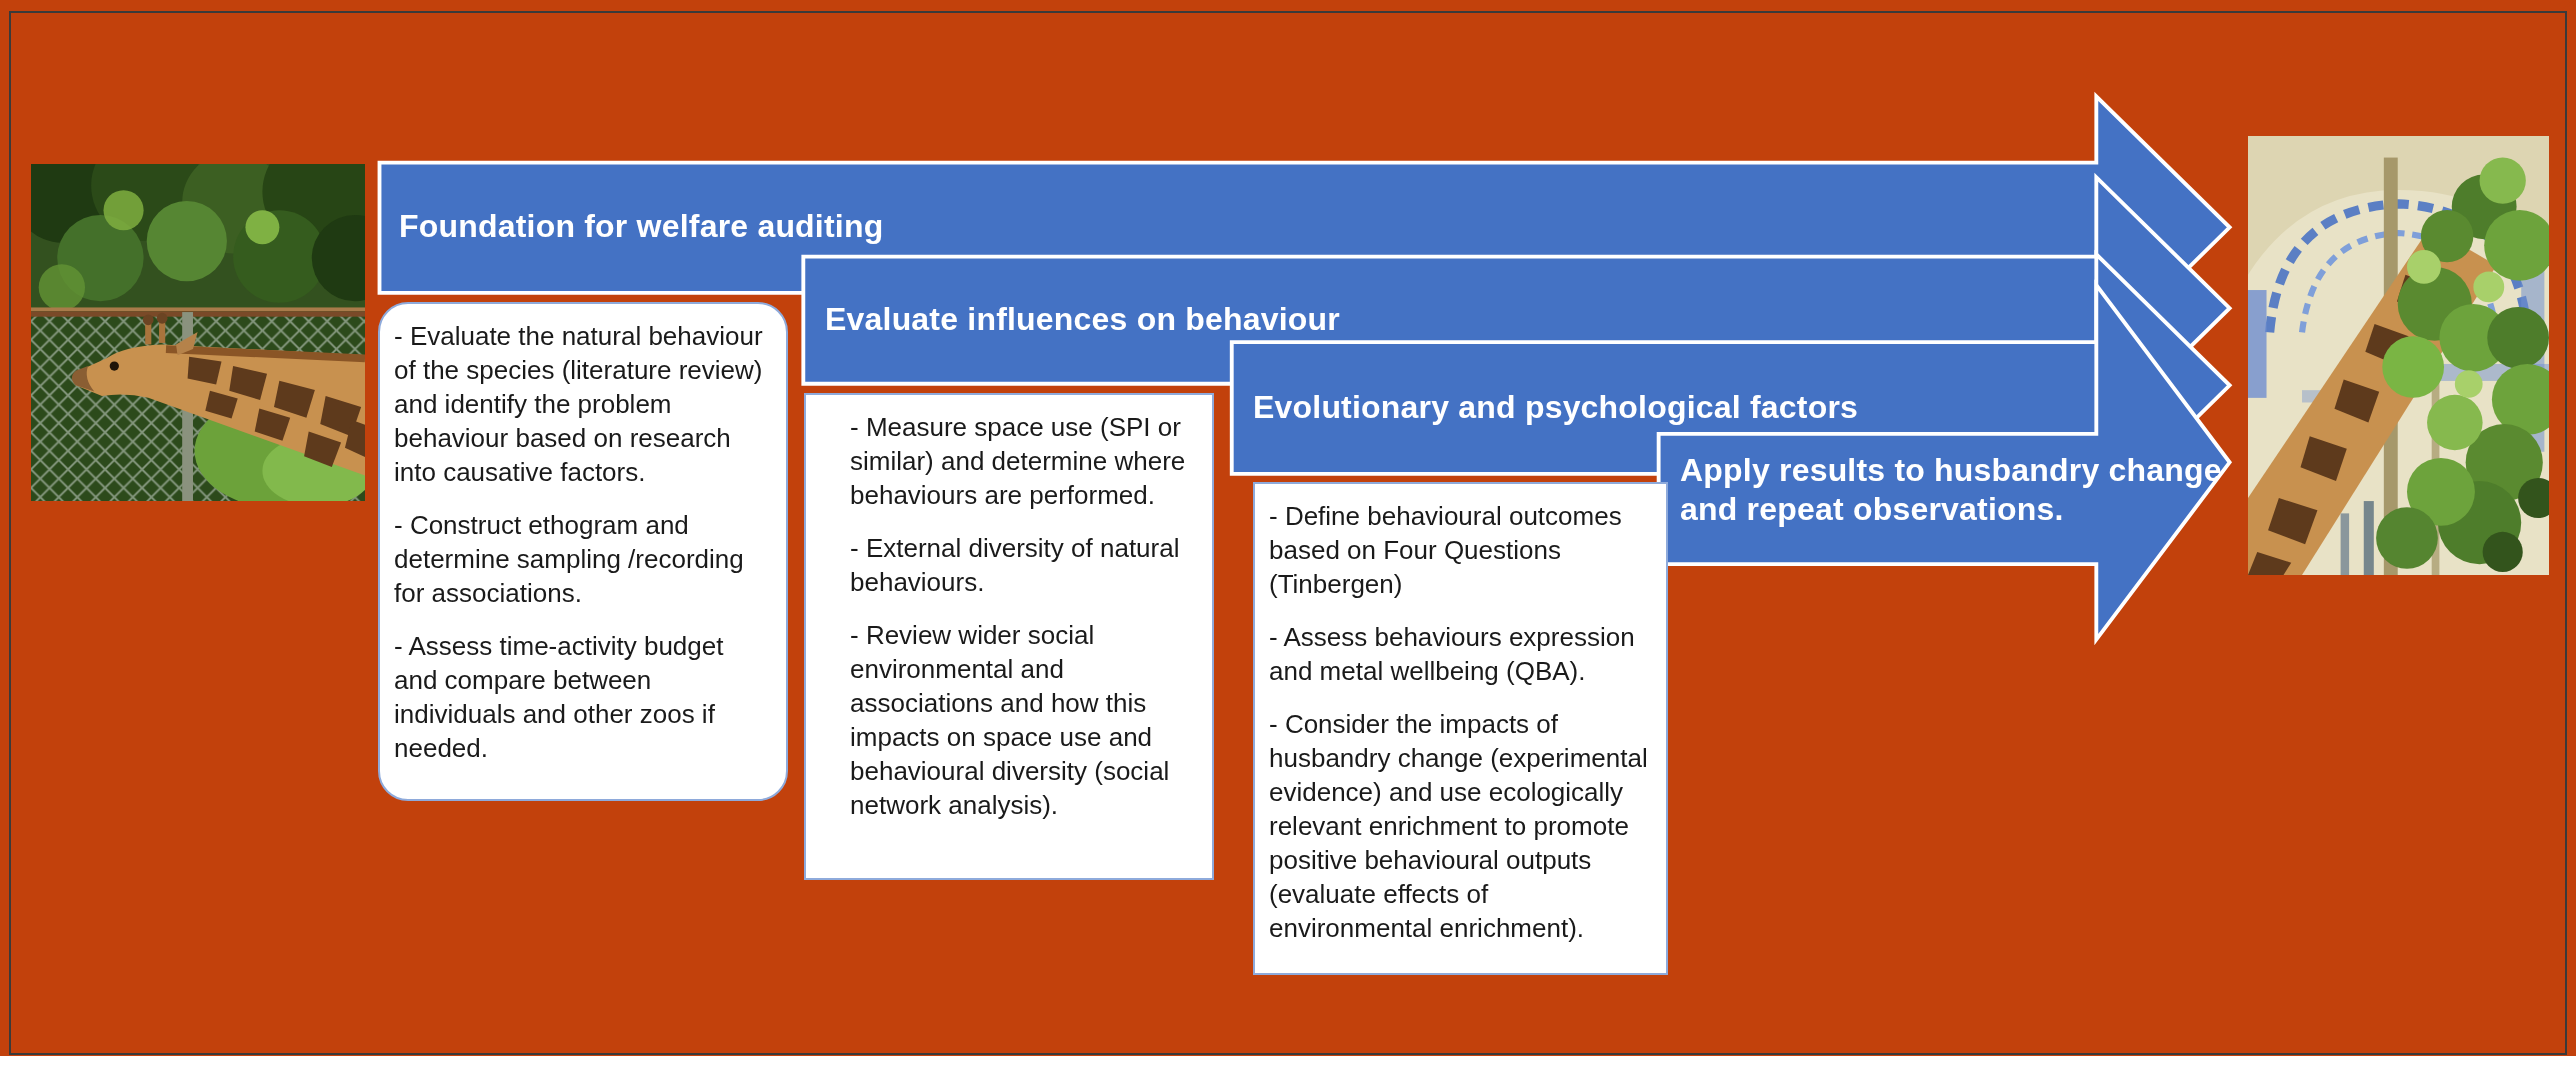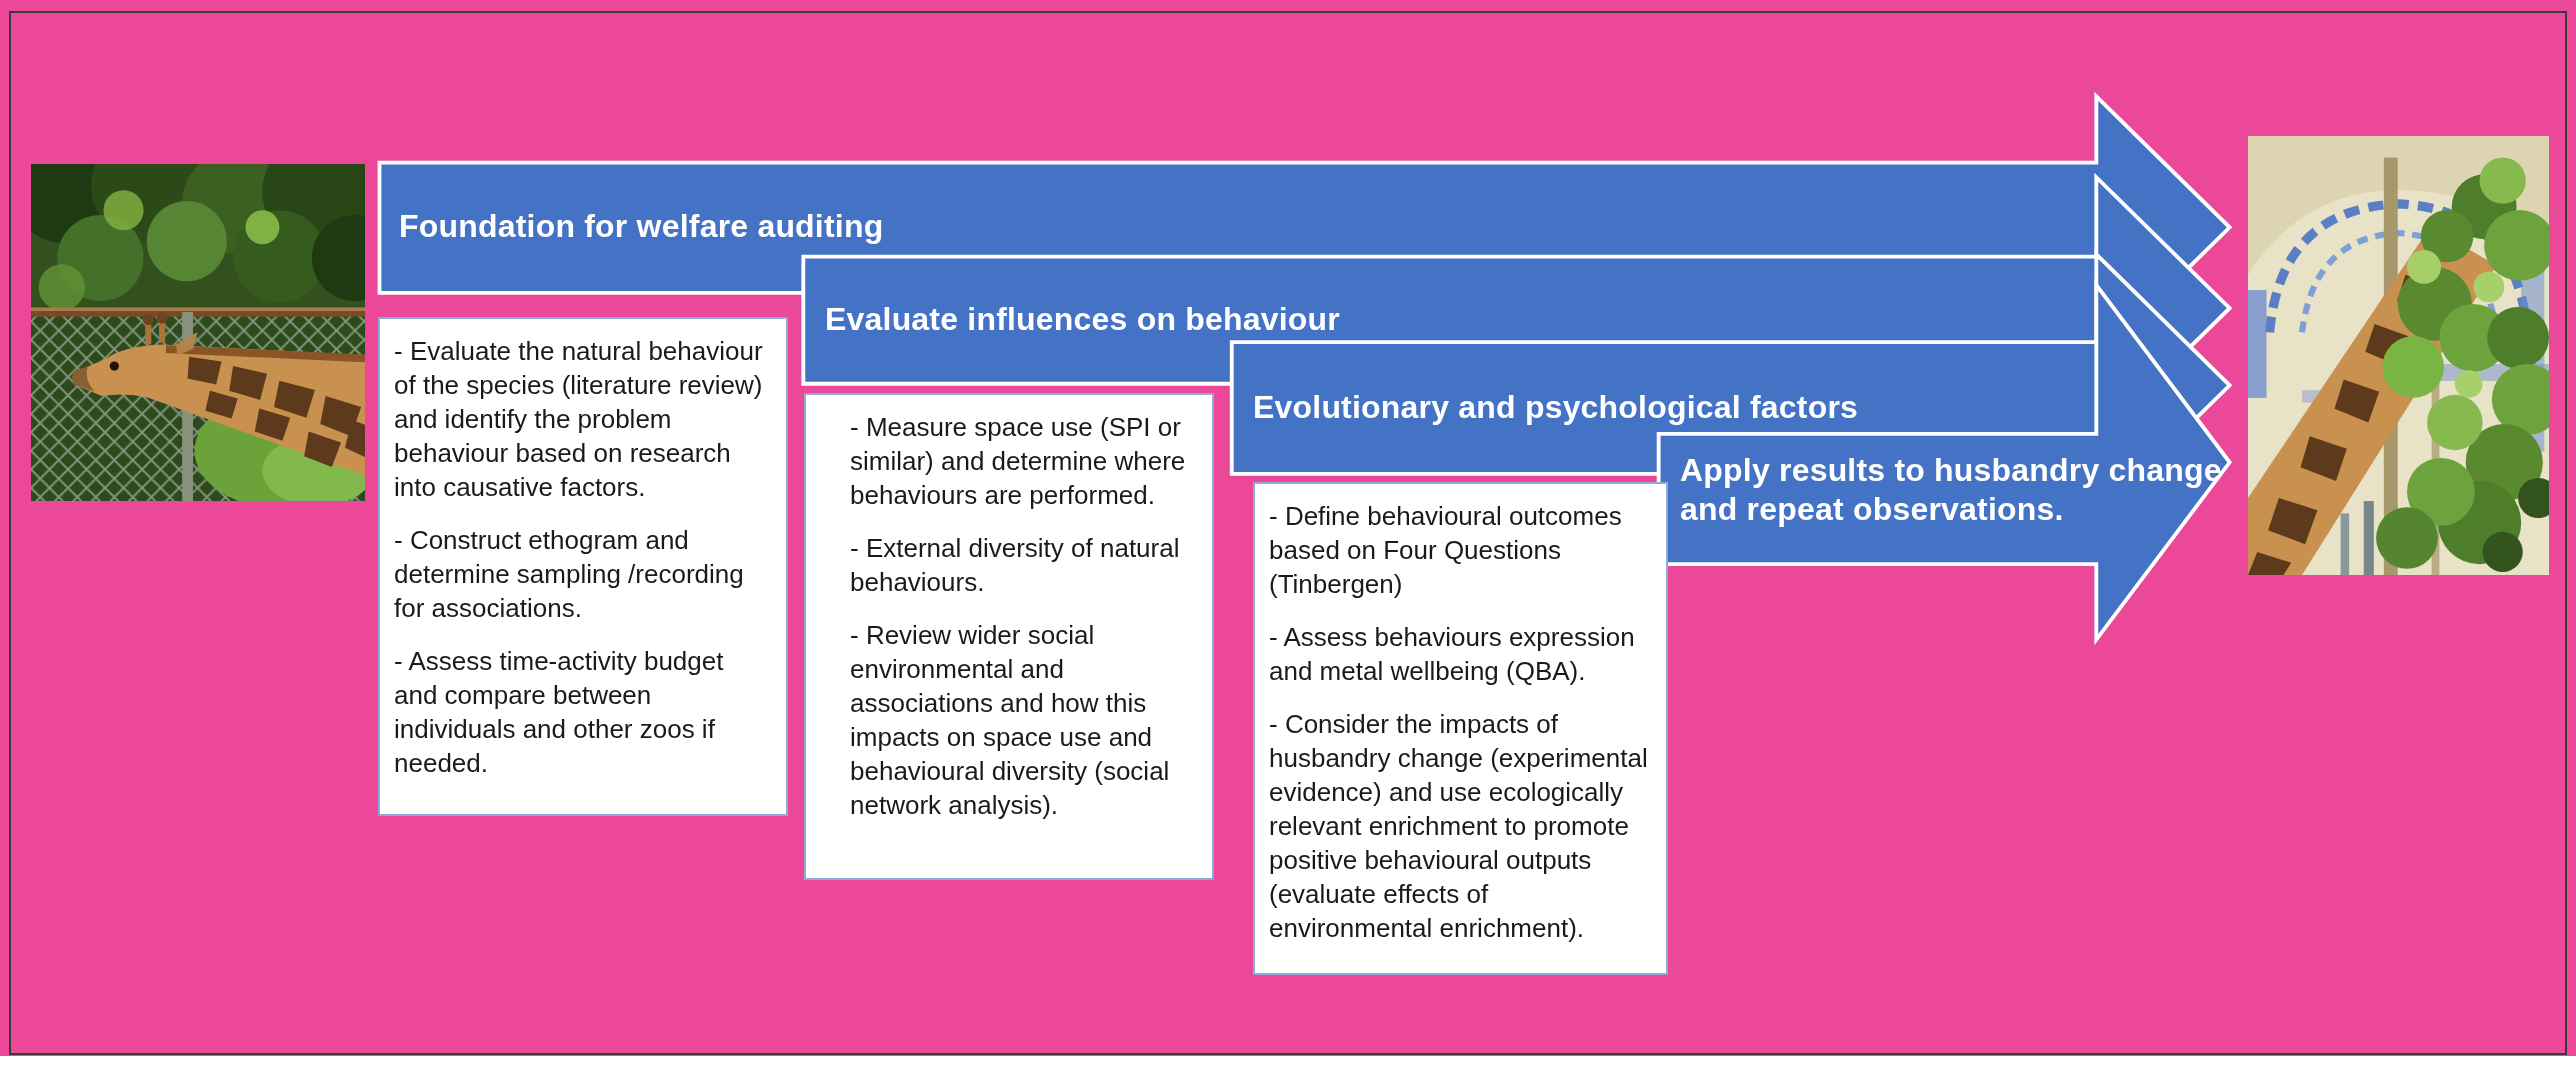--- a/index.html
+++ b/index.html
@@ -1,20 +1,20 @@
 <!DOCTYPE html>
 <html style="font-size:12.3px"><head>
 <meta charset="utf-8">
 <style>
   html, body { margin: 0; padding: 0; background: #ffffff; }
   .canvas {
     position: relative;
     width: 2576px;
     height: 1056px;
-    background: #ec4899;
+    background: #c2410c;
     font-family: "Liberation Sans", sans-serif;
     overflow: hidden;
     text-decoration: underline;
   }
   .frame {
     position: absolute;
     left: 8.5px; top: 10.8px;
     width: 2558px; height: 1044px;
     border: 2.3px solid #3a3a3a;
     box-sizing: border-box;
@@ -69,21 +69,21 @@
     <polygon points="1042,333 2720,333 2720,230 2893,400 2720,570 2720,498 1042,498" fill="#4472C4"></polygon>
     <polygon points="1598,444 2720,444 2720,330 2893,500 2720,670 2720,615 1598,615" fill="#4472C4"></polygon>
     <polygon points="2152,563 2720,563 2720,370 2893,600 2720,830 2720,732 2152,732" fill="#4472C4"></polygon>
   </svg>
 
   <div class="arrow-label" style="left:399px; top:207px;">Foundation for welfare auditing</div>
   <div class="arrow-label" style="left:825px; top:300px;">Evaluate influences on behaviour</div>
   <div class="arrow-label wrap" style="left:1680px; top:451px; width:555px;">Apply results to husbandry change and repeat observations.</div>
   <div class="arrow-label" style="left:1253px; top:388px;">Evolutionary and psychological factors</div>
 
-  <div class="textbox" style="left:378px; top:317px; width:410px; height:499px;">
+  <div class="textbox" style="left:378px; top:302px; width:410px; height:499px;border-radius:30px;">
     <p>- Evaluate the natural behaviour of the species (literature review) and identify the problem behaviour based on research into causative factors.</p>
     <p>- Construct ethogram and determine sampling /recording for associations.</p>
     <p>- Assess time-activity budget and compare between individuals and other zoos if needed.</p>
   </div>
 
   <div class="textbox" style="left:804px; top:393px; width:410px; height:487px;padding-left:44px;">
     <p>- Measure space use (SPI or similar) and determine where behaviours are performed.</p>
     <p>- External diversity of natural behaviours.</p>
     <p>- Review wider social environmental and associations and how this impacts on space use and behavioural diversity (social network analysis).</p>
   </div>

